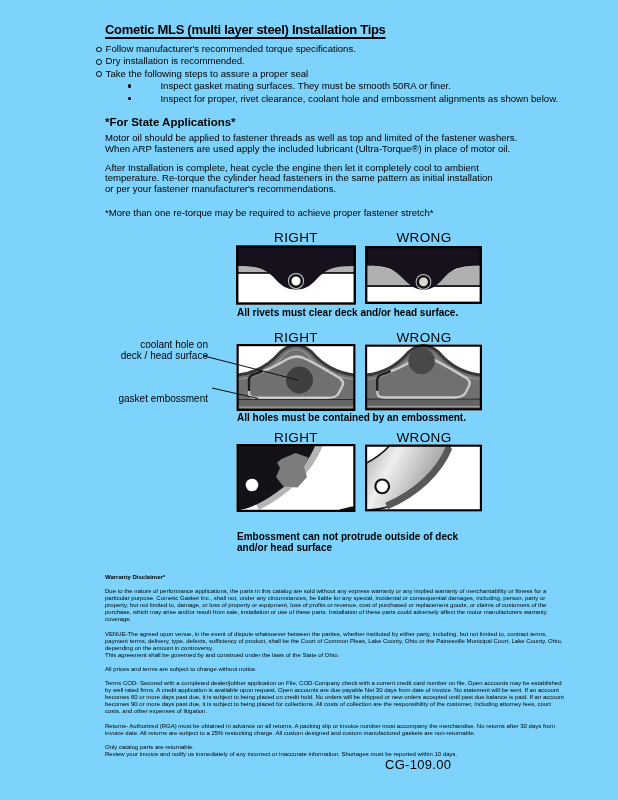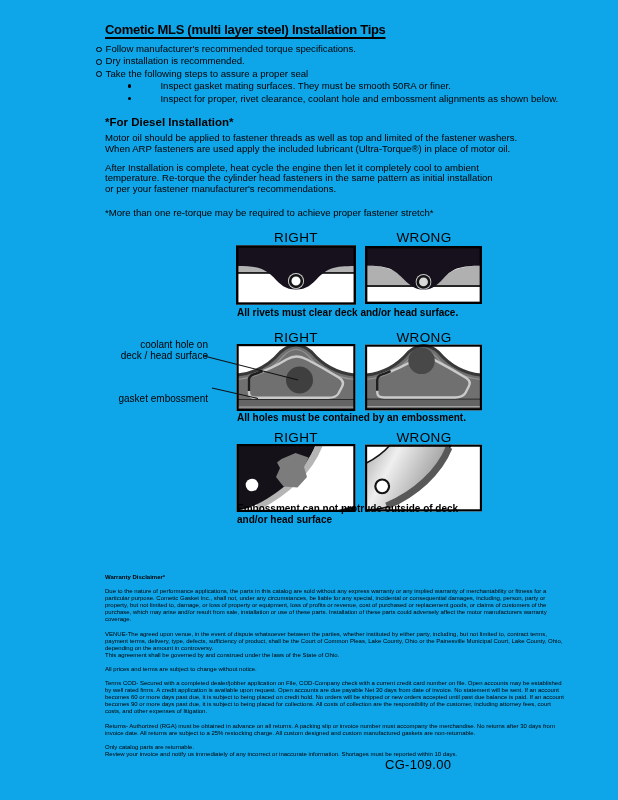--- a/index.html
+++ b/index.html
@@ -1,17 +1,17 @@
 <!DOCTYPE html>
 <html><head>
 <meta charset="utf-8">
 <style>
   html,body{margin:0;padding:0;background:#fff;}
   .page{
-    position:relative;width:618px;height:800px;background:#0ea5e9;
+    position:relative;width:618px;height:800px;background:#7dd3fc;
     font-family:"Liberation Sans",sans-serif;color:#000;overflow:hidden;
   }
   .abs{position:absolute;}
   
   #title{left:105px;top:22px;font-size:13px;font-weight:bold;letter-spacing:-0.3px;
          text-decoration:underline;text-underline-offset:3px;text-decoration-thickness:1.5px;}
   
   #tips{left:96px;top:43px;font-size:9.6px;line-height:12.4px;white-space:nowrap;text-align:right;}
   .tip-row{display:flex;align-items:flex-start;}
   .marker{flex:0 0 auto;}
@@ -63,21 +63,21 @@
     <div class="tip-row sub">
       <span class="marker dot-marker"></span>
       <span>Inspect gasket mating surfaces.  They must be smooth 50RA or finer.</span>
     </div>
     <div class="tip-row sub">
       <span class="marker dot-marker"></span>
       <span>Inspect for proper, rivet clearance, coolant hole and embossment alignments as shown below.</span>
     </div>
   </div>
 
-  <div class="abs" id="diesel-heading">*For Diesel Installation*</div>
+  <div class="abs" id="diesel-heading">*For State Applications*</div>
   <div class="abs body-par" id="para1">Motor oil should be applied to fastener threads as well as top and limited of the fastener washers.
 When ARP fasteners are used apply the included lubricant (Ultra-Torque®) in place of motor oil.</div>
   <div class="abs body-par" id="para2">After Installation is complete, heat cycle the engine then let it completely cool to ambient
 temperature. Re-torque the cylinder head fasteners in the same pattern as initial installation
 or per your fastener manufacturer's recommendations.</div>
   <div class="abs body-par" id="note">*More than one re-torque may be required to achieve proper fastener stretch*</div>
 
   <div class="abs dlabel" style="left:236px;top:230px;">RIGHT</div>
   <div class="abs dlabel" style="left:364px;top:230px;">WRONG</div>
 
@@ -171,21 +171,21 @@
           <stop offset="1" stop-color="#8f8f8f"></stop>
         </linearGradient>
       </defs>
       <rect x="0" y="0" width="119" height="68" fill="#ffffff"></rect>
       <path d="M1,19 C9,15 19,8 25,1 L87,1 C77,27 53,50 23,63.5 C16,65.5 8,66.5 1,66.8 Z" fill="url(#gradB)" stroke="#141414" stroke-width="1.6"></path>
       <path d="M85.5,3 C75.5,28 51.5,50 22,62.5" stroke="#585858" stroke-width="7" fill="none"></path>
       <circle cx="17.5" cy="42.5" r="7" fill="#ffffff" stroke="#141414" stroke-width="2.2"></circle>
       <rect x="1.1" y="1.1" width="116.8" height="65.8" fill="none" stroke="#000" stroke-width="2.2"></rect>
     </svg>
   </div>
-  <div class="abs dcaption" style="left:237px;top:503px;">Embossment can not protrude outside of deck
+  <div class="abs dcaption" style="left:237px;top:531px;">Embossment can not protrude outside of deck
 and/or head surface</div>
 
   <div class="abs" id="legal">
     <div class="lg-head">Warranty Disclaimer*</div>
     <p>Due to the nature of performance applications, the parts in this catalog are sold without any express warranty or any implied warranty of merchantability or fitness for a particular purpose.  Cometic Gasket Inc., shall not, under any circumstances, be liable for any special, incidental or consequential damages, including, person, party or property, but not limited to, damage, or loss of property or equipment, loss of profits or revenue, cost of purchased or replacement goods, or claims of customers of the purchase, which may arise and/or result from sale, installation or use of these parts.  Installation of these parts could adversely affect the motor manufacturers warranty coverage.</p>
     <p>VENUE-The agreed upon venue, in the event of dispute whatsoever between the parties, whether instituted by either party, including, but not limited to, contract terms, payment terms, delivery, type, defects, sufficiency of product, shall be the Court of Common Pleas, Lake County, Ohio or the Painesville Municipal Court, Lake County, Ohio, depending on the amount in controversy.
 This agreement shall be governed by and construed under the laws of the State of Ohio.</p>
     <p>All prices and terms are subject to change without notice.</p>
     <p>Terms COD- Secured with a completed dealer/jobber application on File, COD-Company check with a current credit card number on file.  Open accounts may be established by well rated firms.  A credit application is available upon request.  Open accounts are due payable Net 30 days from date of invoice.  No statement will be sent.  If an account becomes 60 or more days past due, it is subject to being placed on credit hold.  No orders will be shipped or new orders accepted until past due balance is paid.  If an account becomes 90 or more days past due, it is subject to being placed for collections.  All costs of collection are the responsibility of the customer, including attorney fees, court costs, and other expenses of litigation.</p>
     <p>Returns- Authorized (RGA) must be obtained in advance on all returns.  A packing slip or invoice number must accompany the merchandise.  No returns after 30 days from invoice date.  All returns are subject to a 25% restocking charge.  All custom designed and custom manufactured gaskets are non-returnable.</p>

